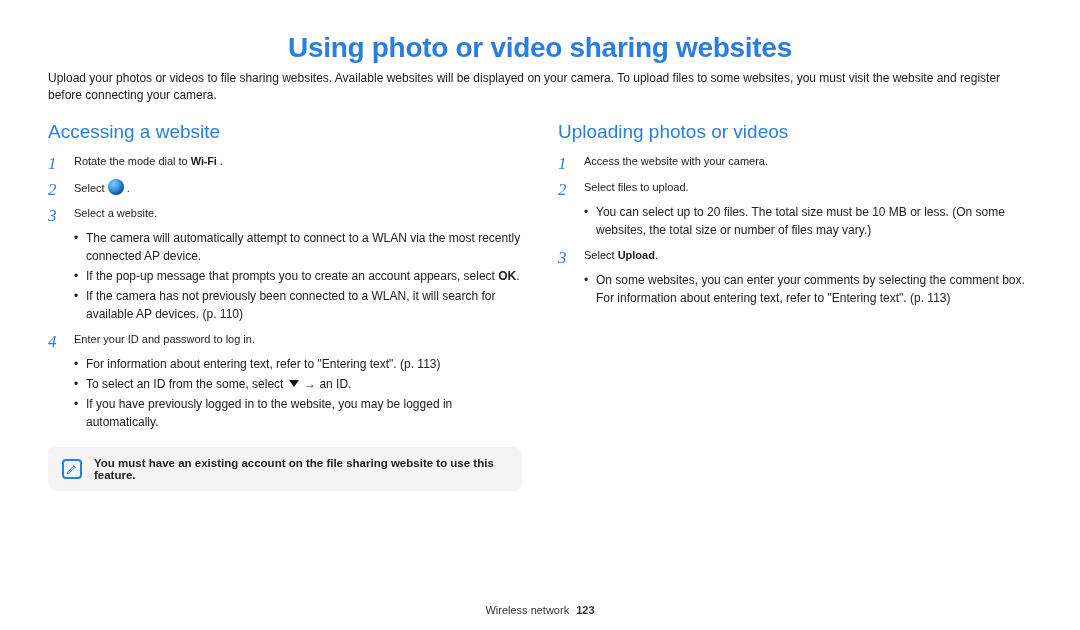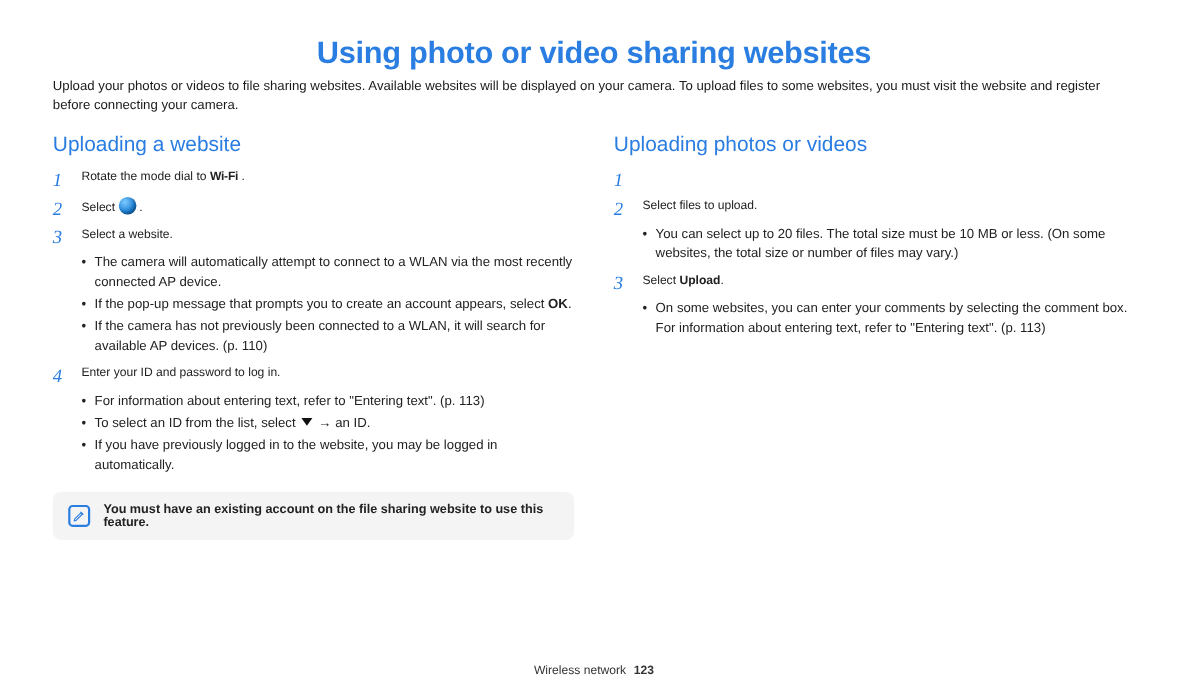--- a/index.html
+++ b/index.html
@@ -143,21 +143,21 @@
 </head>
 <body>
 
 <div class="page">
   <h1 class="title">Using photo or video sharing websites</h1>
   <p class="intro">Upload your photos or videos to file sharing websites. Available websites will be displayed on your camera. To upload files to some websites, you must visit the website and register before connecting your camera.</p>
 
   <div class="cols">
 
     <div class="col">
-      <h2 class="section">Uploading a website</h2>
+      <h2 class="section">Accessing a website</h2>
 
       <div class="step">
         <div class="step-num">1</div>
         <div class="step-body">
           <span>Rotate the mode dial to </span><span class="wifi-label">Wi-Fi</span><span> .</span>
         </div>
       </div>
 
       <div class="step">
         <div class="step-num">2</div>
@@ -175,39 +175,40 @@
         <li><span>If the pop-up message that prompts you to create an account appears, select </span><b>OK</b><span>.</span></li>
         <li>If the camera has not previously been connected to a WLAN, it will search for available AP devices. (p. 110)</li>
       </ul>
 
       <div class="step">
         <div class="step-num">4</div>
         <div class="step-body">Enter your ID and password to log in.</div>
       </div>
       <ul class="bullets">
         <li>For information about entering text, refer to "Entering text". (p. 113)</li>
-        <li><span>To select an ID from the list, select </span><span class="down-tri"></span><span> → an ID.</span></li>
+        <li><span>To select an ID from the some, select </span><span class="down-tri"></span><span> → an ID.</span></li>
         <li>If you have previously logged in to the website, you may be logged in automatically.</li>
       </ul>
 
       <div class="note-box">
         <div class="note-icon">
           <svg class="pen" viewBox="0 0 24 24">
             <path d="M3 21l3.5-1 11-11-2.5-2.5-11 11L3 21z M15 5l4 4" fill="none" stroke="#2a7de1" stroke-width="2" stroke-linecap="round" stroke-linejoin="round"></path>
           </svg>
         </div>
         <div class="note-text">You must have an existing account on the file sharing website to use this feature.</div>
       </div>
     </div>
 
     <div class="col">
       <h2 class="section">Uploading photos or videos</h2>
 
       <div class="step">
         <div class="step-num">1</div>
+        <div class="step-body">Access the website with your camera.</div>
       </div>
 
       <div class="step">
         <div class="step-num">2</div>
         <div class="step-body">Select files to upload.</div>
       </div>
       <ul class="bullets">
         <li>You can select up to 20 files. The total size must be 10 MB or less. (On some websites, the total size or number of files may vary.)</li>
       </ul>
 

